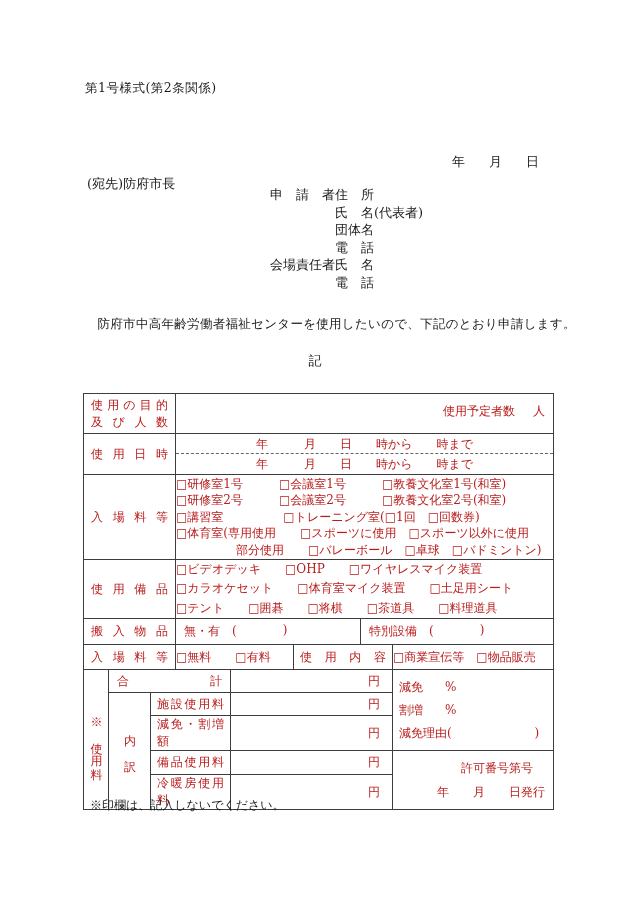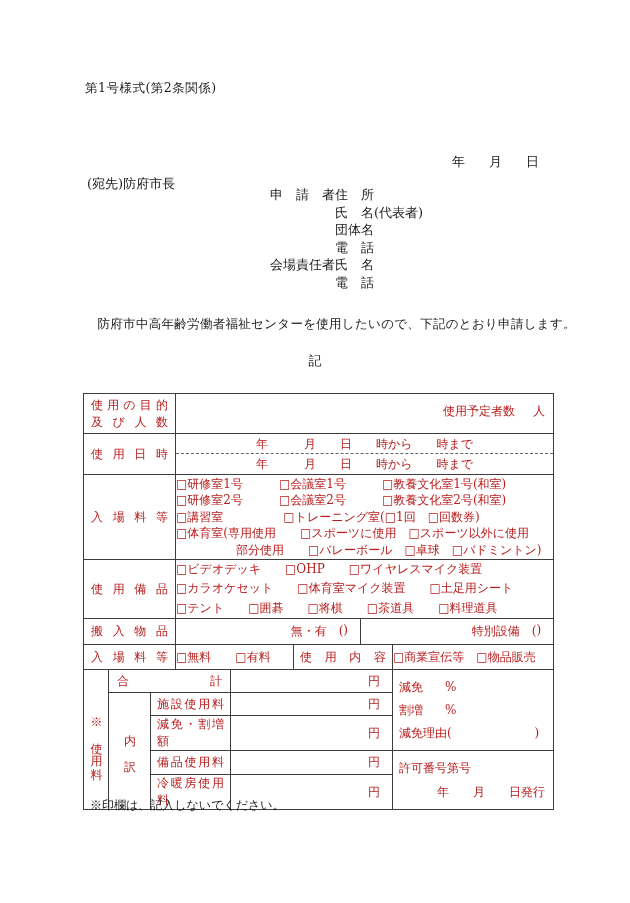--- a/index.html
+++ b/index.html
@@ -41,37 +41,37 @@
   .purpose-unit { margin-left:18px; }
 
   .dt-line { height:20px; line-height:20px; text-align:center; }
   .dt-line.first { border-bottom:1px dashed #666; }
 
   .facility-cell { padding:1px 0 0 8px; }
   .facility-cell div { line-height:16.6px; white-space:pre; }
   .equip-cell { padding:0 0 0 8px; }
   .equip-cell div { line-height:19.3px; white-space:pre; }
 
-  .paren-row { display:flex; justify-content:flex-end; padding:0 12px 0 8px; white-space:pre; }
+  .paren-row { display:flex; justify-content:flex-start; padding:0 12px 0 8px; white-space:pre;gap:46px; }
 
   .admission-opts { padding-left:8px; white-space:pre; }
   .usage-opts { padding-left:6px; white-space:pre; }
 
   .vtext { display:block; margin:0 auto; writing-mode:vertical-rl; text-orientation:upright; }
   .v-fee { letter-spacing:13px; height:116px; }
   .v-breakdown { letter-spacing:26px; height:90px; }
   td.vcell { text-align:center; }
 
   .total-row-label { display:flex; justify-content:space-between; padding:0 8px; }
   .yen-cell { text-align:right; padding-right:12px !important; }
 
   .office-top div { height:23px; line-height:23px; padding-left:6px; }
   .office-gap { display:inline-block; width:22px; }
   .office-reason { display:flex; justify-content:space-between; padding-right:14px !important; }
-  .office-bottom .permit { display:flex; justify-content:flex-start; height:24px; line-height:24px; padding:0 20px 0 6px; }
+  .office-bottom .permit { display:flex; justify-content:flex-end; height:24px; line-height:24px; padding:0 20px 0 6px; }
   .office-bottom .issue  { height:24px; line-height:24px; text-align:right; padding-right:8px; white-space:pre; }
 
   .footer-note { left:90px; top:797px; font-size:12px; }
 </style>
 </head>
 <body>
 
 <div class="page">
 
   <div class="abs form-number">第1号様式(第2条関係)</div>

